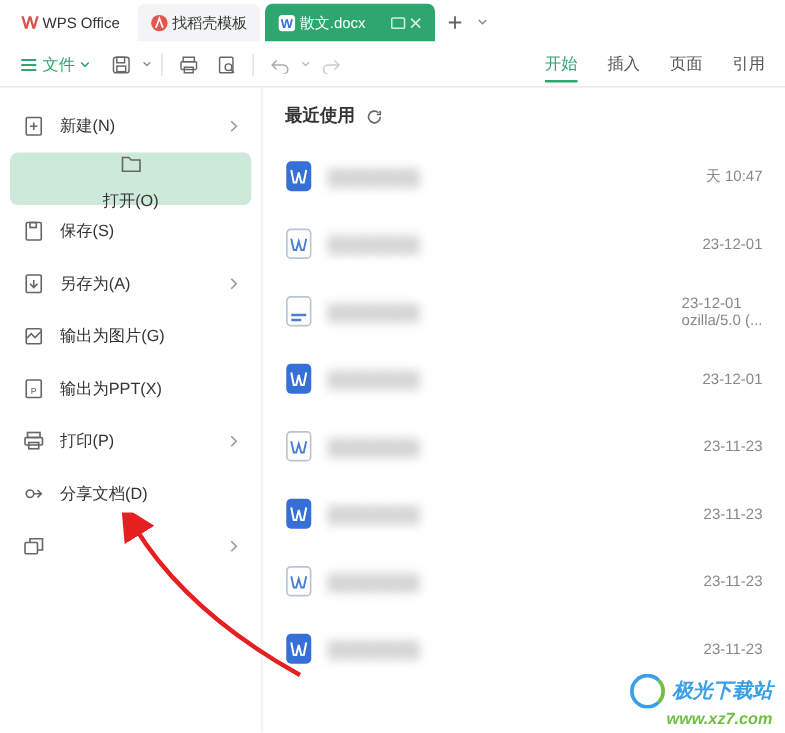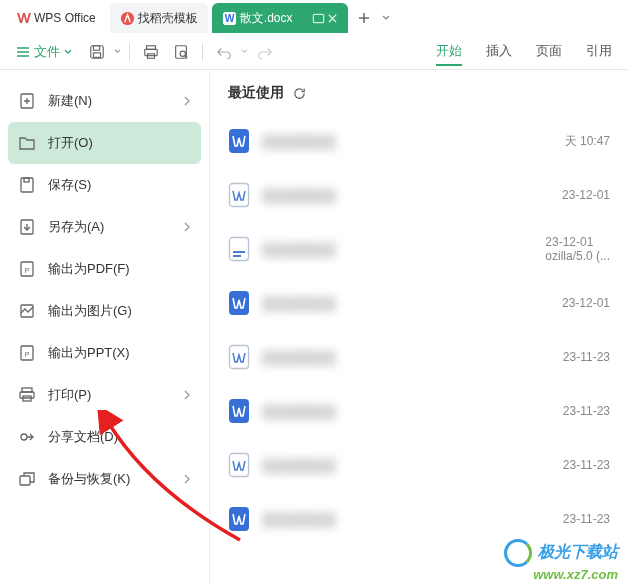--- a/index.html
+++ b/index.html
@@ -19,21 +19,21 @@
     .file-btn { display: flex; align-items: center; gap: 4px; padding: 4px 8px; border-radius: 4px; color: #2ea66f; font-size: 13px; cursor:pointer; }
     .tb-btn { width: 26px; height: 26px; display:flex; align-items:center; justify-content:center; color:#555; cursor:pointer; border-radius:4px; }
     .tb-sep { width:1px; height:18px; background:#ddd; margin:0 4px; }
     .ribbon-tabs { margin-left: auto; display:flex; gap: 24px; padding-right: 8px; }
     .ribbon-tab { color:#555; font-size:13px; cursor:pointer; padding: 4px 0; }
     .ribbon-tab.active { color:#2ea66f; border-bottom: 2px solid #2ea66f; }
     
     .main { display: flex; height: calc(586px - 70px); }
     .sidebar { width: 210px; border-right: 1px solid #eee; padding: 10px 8px; overflow-y: auto; }
     .menu-item { display:flex; align-items:center; height: 42px; padding: 0 10px; border-radius: 6px; gap: 12px; cursor:pointer; font-size:13px; color:#333; }
-    .menu-item.active { background: #cde9da; }
+    .menu-item.active { background: #cde9da; flex-direction: column; }
     .menu-icon { width: 18px; height: 18px; display:flex; align-items:center; justify-content:center; color:#555; }
     .menu-chev { margin-left:auto; color:#999; }
     
     .content { flex:1; padding: 14px 18px; overflow:hidden; }
     .recent-header { display:flex; align-items:center; gap:8px; margin-bottom: 12px; font-size:14px;font-weight:bold; }
     .recent-row { display:flex; align-items:center; height: 54px; gap: 12px; }
     .file-icon { width: 22px; height: 26px; display:flex; align-items:center; justify-content:center; }
     .file-name { flex:1; color:#333; filter: blur(4px); opacity:.2; }
     .file-date { color:#888; font-size:12px; white-space:nowrap; }
     
@@ -202,29 +202,20 @@
         <span>另存为(A)</span>
         <span class="menu-chev">
           <svg width="8" height="10" viewBox="0 0 8 10">
             <path d="M2 1 L6 5 L2 9" stroke="#999" stroke-width="1.3" fill="none"></path>
           </svg>
         </span>
       </div>
       <div class="menu-item">
         <span class="menu-icon">
           <svg width="18" height="18" viewBox="0 0 18 18">
-            <rect x="3" y="2" width="12" height="14" rx="1" fill="none" stroke="#666" stroke-width="1.3"></rect>
-            <text x="9" y="13" text-anchor="middle" font-size="7" fill="#666">P</text>
-          </svg>
-        </span>
-        <span>输出为PDF(F)</span>
-      </div>
-      <div class="menu-item">
-        <span class="menu-icon">
-          <svg width="18" height="18" viewBox="0 0 18 18">
             <rect x="3" y="3" width="12" height="12" rx="1" fill="none" stroke="#666" stroke-width="1.3"></rect>
             <path d="M3 11 L7 7 L10 10 L15 5" fill="none" stroke="#666" stroke-width="1.3"></path>
           </svg>
         </span>
         <span>输出为图片(G)</span>
       </div>
       <div class="menu-item">
         <span class="menu-icon">
           <svg width="18" height="18" viewBox="0 0 18 18">
             <rect x="3" y="2" width="12" height="14" rx="1" fill="none" stroke="#666" stroke-width="1.3"></rect>
@@ -257,21 +248,20 @@
         </span>
         <span>分享文档(D)</span>
       </div>
       <div class="menu-item">
         <span class="menu-icon">
           <svg width="18" height="18" viewBox="0 0 18 18">
             <rect x="2" y="6" width="10" height="9" rx="1" fill="none" stroke="#666" stroke-width="1.3"></rect>
             <path d="M6 6 V3 H16 V12 H12" fill="none" stroke="#666" stroke-width="1.3"></path>
           </svg>
         </span>
-        <span>备份与恢复(K)</span>
         <span class="menu-chev">
           <svg width="8" height="10" viewBox="0 0 8 10">
             <path d="M2 1 L6 5 L2 9" stroke="#999" stroke-width="1.3" fill="none"></path>
           </svg>
         </span>
       </div>
     </div>
   <div class="content">
     <div class="recent-header">
       <span>最近使用</span>

